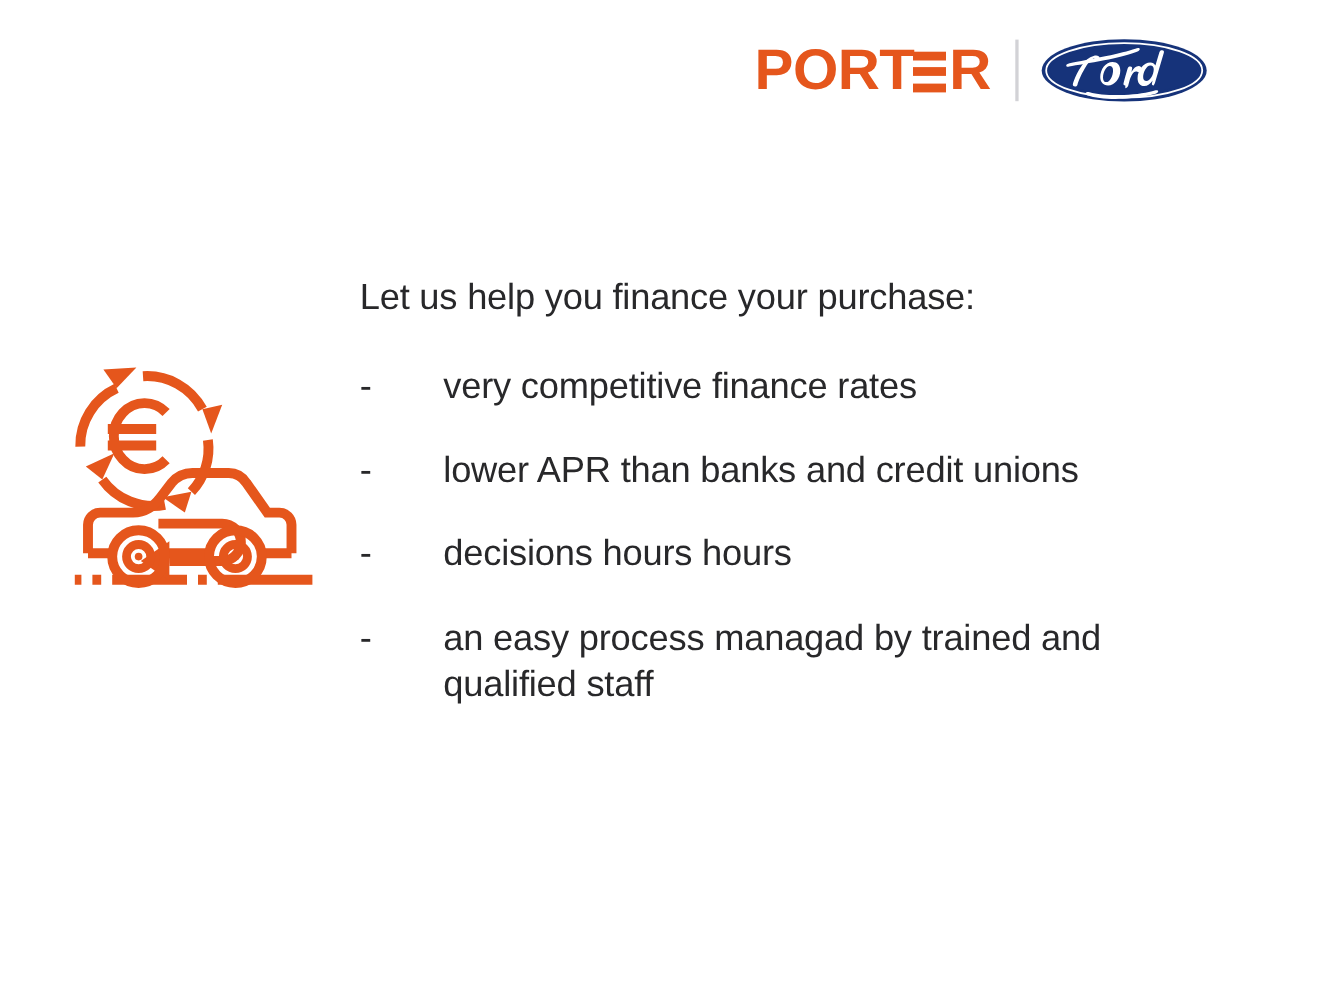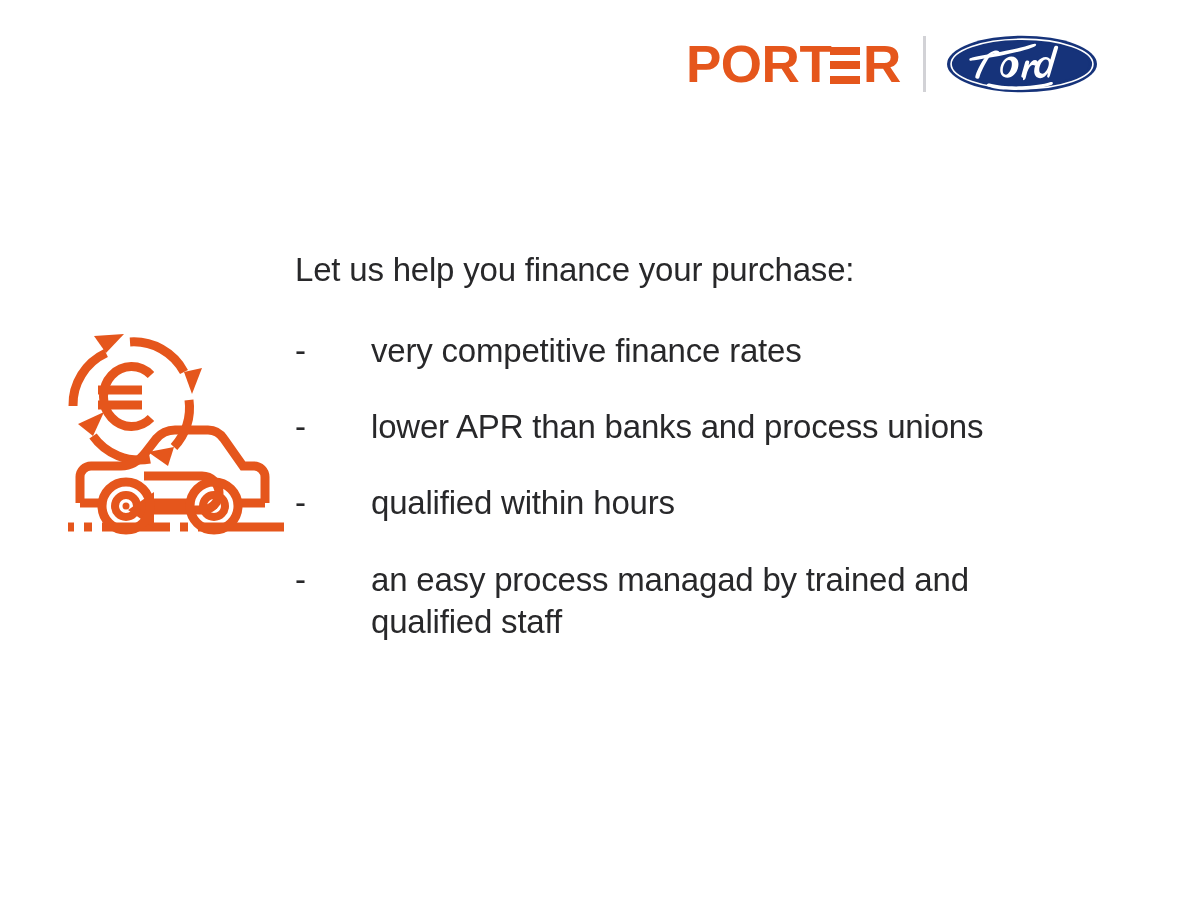--- a/index.html
+++ b/index.html
@@ -82,21 +82,21 @@
     position: absolute;
     left: 58px;
     top: 328px;
     width: 236px;
     height: 234px;
   }
 
   
   #copy-block {
     position: absolute;
-    left: 295px;
+    left: 327px;
     top: 251px;
     width: 800px;
     color: #28282a;
   }
   #finance-heading {
     font-size: 33px;
     font-weight: 400;
     line-height: 1.18;
     letter-spacing: -0.2px;
     margin: 0 0 40px 0;
@@ -219,26 +219,26 @@
 
   <ul id="benefits-list">
 
     <li class="benefit-item">
       <span class="benefit-dash">-</span>
       <span class="benefit-text">very competitive finance rates</span>
     </li>
 
     <li class="benefit-item">
       <span class="benefit-dash">-</span>
-      <span class="benefit-text">lower APR than banks and process unions</span>
-    </li>
-
-    <li class="benefit-item">
-      <span class="benefit-dash">-</span>
-      <span class="benefit-text">qualified within hours</span>
+      <span class="benefit-text">lower APR than banks and credit unions</span>
+    </li>
+
+    <li class="benefit-item">
+      <span class="benefit-dash">-</span>
+      <span class="benefit-text">decisions hours hours</span>
     </li>
 
     <li class="benefit-item">
       <span class="benefit-dash">-</span>
       <span class="benefit-text">an easy process managad by trained and qualified staff</span>
     </li>
 
   </ul>
 </div>
 

